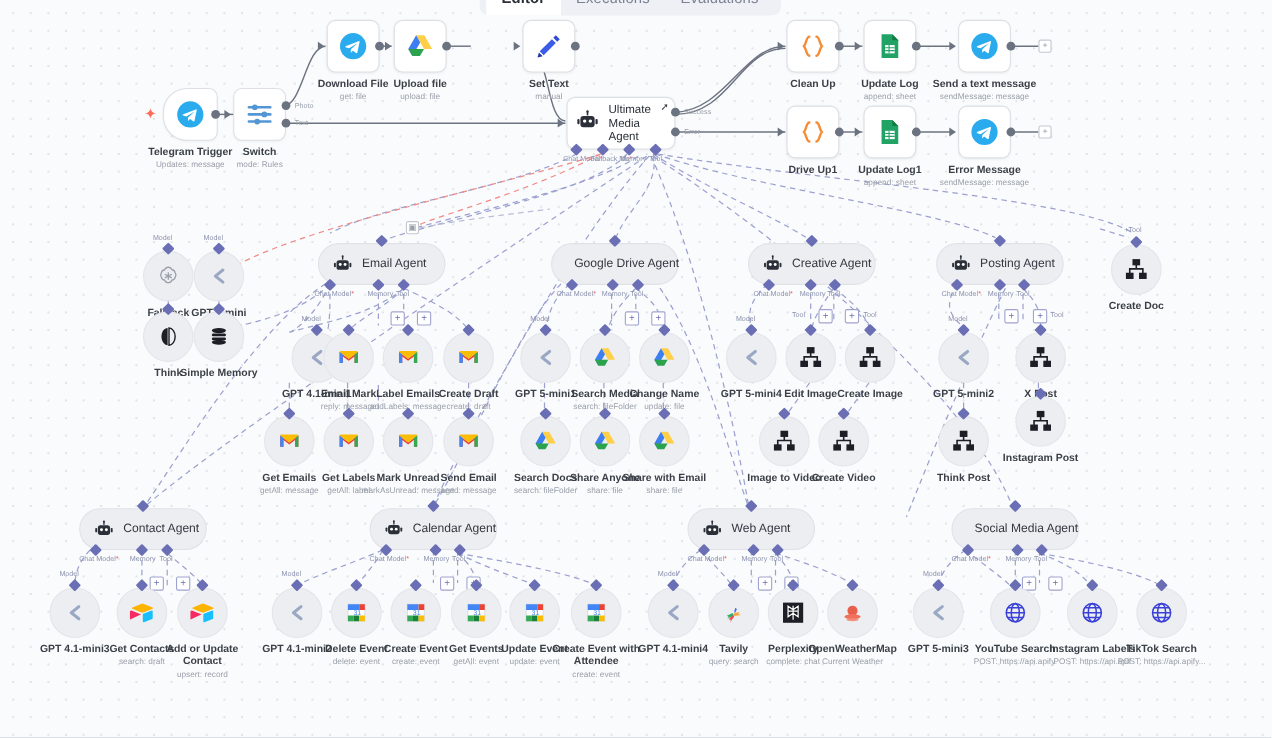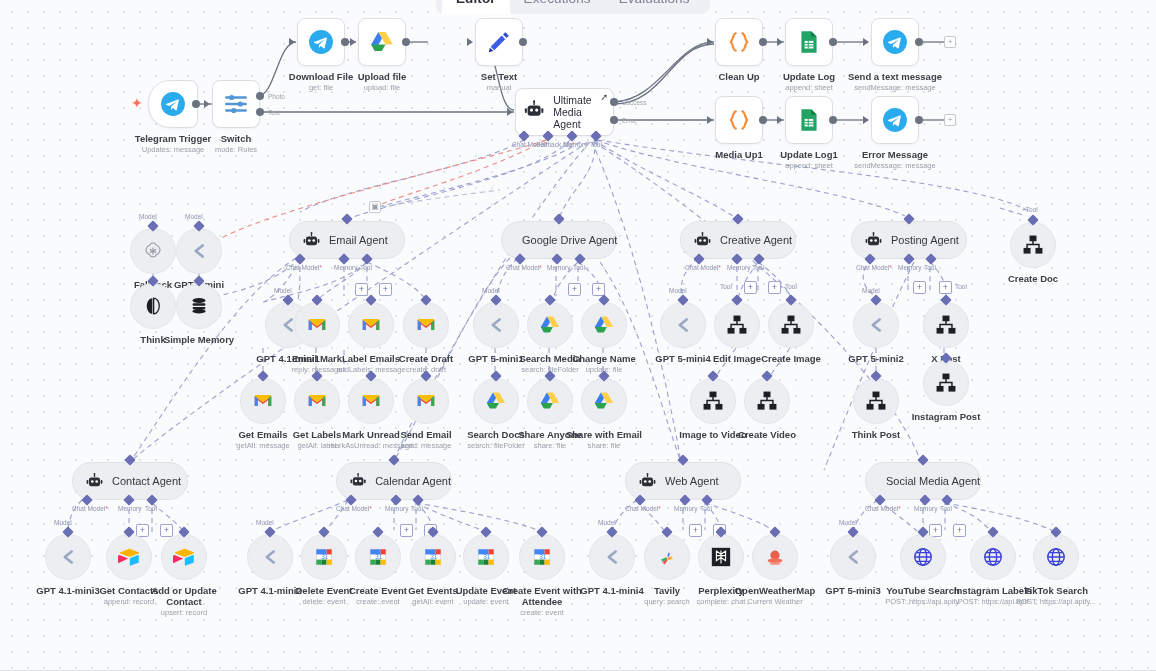--- a/index.html
+++ b/index.html
@@ -391,21 +391,21 @@
 
   <div class="node" style="left:715px; top:96px;">
     <div class="arrowin" style="left:-8px; top:20px;"></div>
     <div class="sq">
         <span class="ic"><svg viewBox="0 0 24 24" fill="none" stroke="#f58b35" stroke-width="2" stroke-linecap="round">
             <path d="M9 4c-2.5 0-2.5 6-4.5 8 2 2 2 8 4.5 8"></path>
             <path d="M15 4c2.5 0 2.5 6 4.5 8-2 2-2 8-4.5 8"></path>
           </svg></span>
       </div>
     <div class="dot" style="left:44px; top:20px;"></div>
-    <div class="caption"><span>Media Up1</span></div>
+    <div class="caption"><span>Drive Up1</span></div>
   </div>
   <div class="node" style="left:785px; top:96px;">
     <div class="arrowin" style="left:-8px; top:20px;"></div>
     <div class="sq">
         <span class="ic"><svg viewBox="0 0 24 24">
             <path d="M5 2h9l5 5v15H5z" fill="#21a366"></path>
             <path d="M14 2l5 5h-5z" fill="#107c41"></path>
             <rect x="8" y="11" width="8" height="7" fill="#fff"></rect>
             <path d="M8 13.3h8M8 15.7h8M11.3 11v7" stroke="#21a366" stroke-width=".9"></path>
           </svg></span>
@@ -896,21 +896,21 @@
   </div>
   <div class="node" style="left:106px; top:534px;">
     <div class="pin" style="left:19px; top:-6px;"></div>
     <div class="circ">
         <span class="ic sm"><svg viewBox="0 0 24 24">
             <path d="M11.6 3.2L2.6 6.9c-.7.3-.7 1 0 1.3l9 3.5c.6.2 1.3.2 1.9 0l9-3.5c.7-.3.7-1 0-1.3l-9-3.7c-.6-.2-1.3-.2-1.9 0z" fill="#fcb400"></path>
             <path d="M12.9 13.4v7.3c0 .6.6.9 1.1.7l8.2-3.2c.3-.1.5-.4.5-.7v-7c0-.5-.5-.8-.9-.6l-8.3 3.1c-.4.1-.6.3-.6.4z" fill="#18bfff"></path>
             <path d="M11 13.8l-2.8 1.3-7.3 3.5c-.5.2-1-.1-1-.6v-7c0-.2.1-.3.2-.5.1-.1.2-.1.3-.2l1.1-.4 8.7 3.4c.5.2.8.4.8.5z" fill="#f82b60"></path>
           </svg></span>
       </div>
-    <div class="caption"><span>Get Contacts</span><span class="subcap">append: record</span></div>
+    <div class="caption"><span>Get Contacts</span><span class="subcap">search: draft</span></div>
   </div>
   <div class="node" style="left:161px; top:534px;">
     <div class="pin" style="left:19px; top:-6px;"></div>
     <div class="circ">
         <span class="ic sm"><svg viewBox="0 0 24 24">
             <path d="M11.6 3.2L2.6 6.9c-.7.3-.7 1 0 1.3l9 3.5c.6.2 1.3.2 1.9 0l9-3.5c.7-.3.7-1 0-1.3l-9-3.7c-.6-.2-1.3-.2-1.9 0z" fill="#fcb400"></path>
             <path d="M12.9 13.4v7.3c0 .6.6.9 1.1.7l8.2-3.2c.3-.1.5-.4.5-.7v-7c0-.5-.5-.8-.9-.6l-8.3 3.1c-.4.1-.6.3-.6.4z" fill="#18bfff"></path>
             <path d="M11 13.8l-2.8 1.3-7.3 3.5c-.5.2-1-.1-1-.6v-7c0-.2.1-.3.2-.5.1-.1.2-.1.3-.2l1.1-.4 8.7 3.4c.5.2.8.4.8.5z" fill="#f82b60"></path>
           </svg></span>
       </div>

